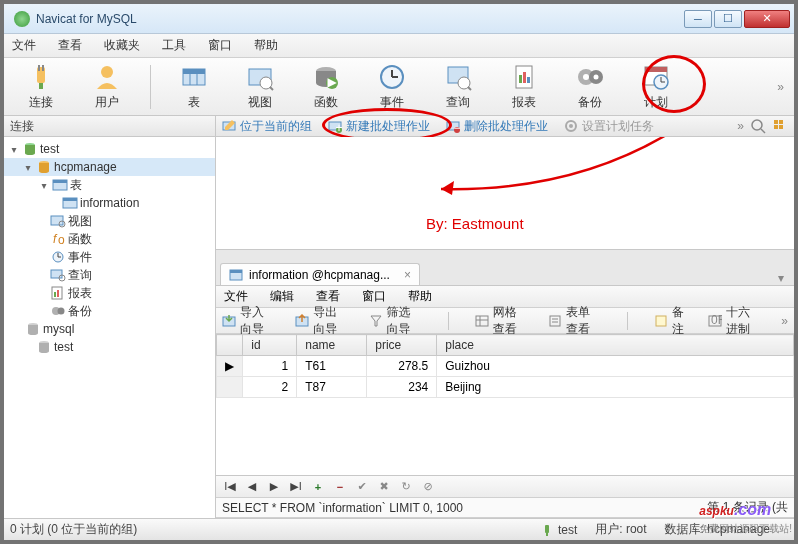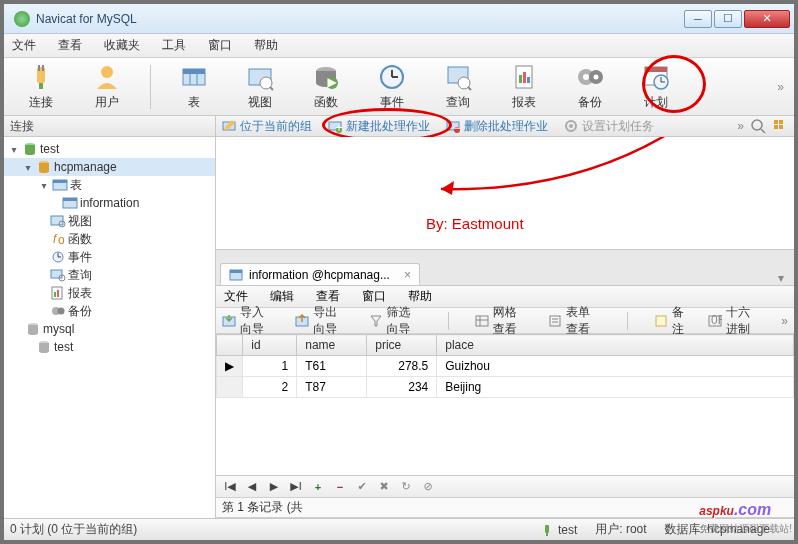--- a/index.html
+++ b/index.html
@@ -511,20 +511,21 @@
           <span class="navbtn">▶</span>
           <span class="navbtn">▶I</span>
           <span class="navbtn" style="color:#2a7a2a;font-weight:bold;">+</span>
           <span class="navbtn" style="color:#a03030;font-weight:bold;">−</span>
           <span class="navbtn" style="color:#888;">✔</span>
           <span class="navbtn" style="color:#888;">✖</span>
           <span class="navbtn" style="color:#888;">↻</span>
           <span class="navbtn" style="color:#888;">⊘</span>
         </div>
         <div class="sqlbar">
+          <span>SELECT * FROM `information` LIMIT 0, 1000</span>
           <span>第 1 条记录 (共</span>
         </div>
       </div>
     </div>
   </div>
 
   <div class="statusbar">
     <span class="sseg">0 计划 (0 位于当前的组)</span>
     <span class="sseg" style="margin-left:auto;">
       <svg width="14" height="14" viewBox="0 0 14 14">

